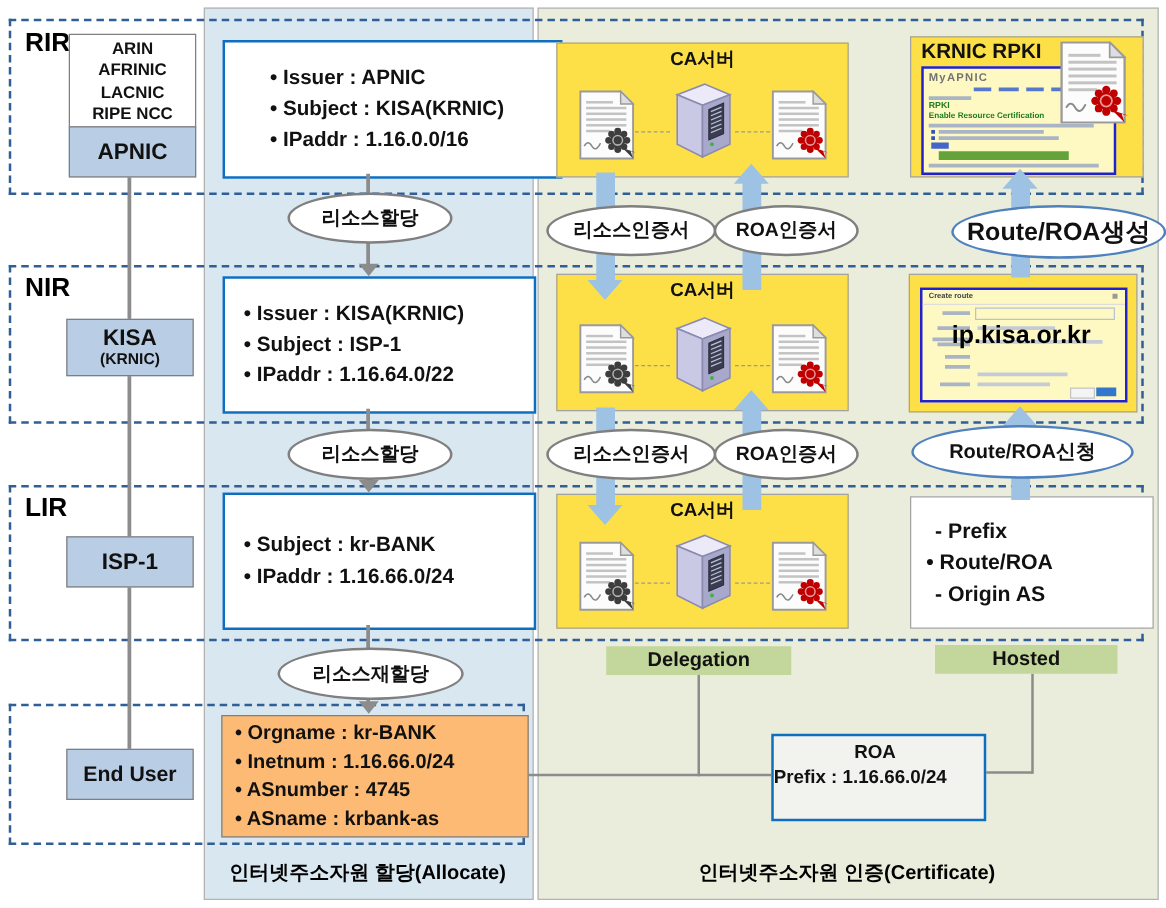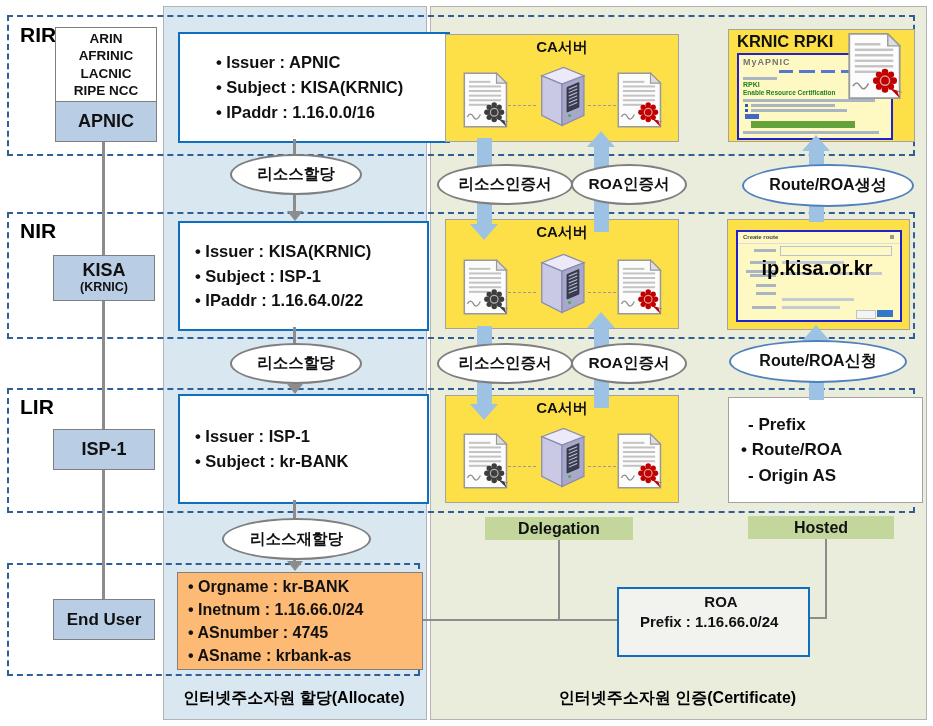--- a/index.html
+++ b/index.html
@@ -21,21 +21,21 @@
   .gshaft{position:absolute;width:3px;background:#8c8c8c;z-index:4;}
   .ghead-down{position:absolute;width:0;height:0;border-left:8px solid transparent;border-right:8px solid transparent;border-top:10px solid #8c8c8c;z-index:4;}
   .bshaft{position:absolute;width:15px;background:#9dc2e4;z-index:4;}
   .bhead-down{position:absolute;width:0;height:0;border-left:14px solid transparent;border-right:14px solid transparent;border-top:16px solid #9dc2e4;z-index:4;}
   .bhead-up{position:absolute;width:0;height:0;border-left:14px solid transparent;border-right:14px solid transparent;border-bottom:16px solid #9dc2e4;z-index:4;}
   .greenbar{position:absolute;background:#c3d69b;display:flex;align-items:center;justify-content:center;font-weight:bold;font-size:16px;z-index:3;}
   .footer{position:absolute;text-align:center;font-weight:bold;font-size:16px;z-index:2;color:#000;}
   .shot{position:absolute;background:#fef9c3;border:2px solid #2222cc;z-index:3;overflow:hidden;}
   .tb{position:absolute;background:#a9b4c4;}
   .overlay-url{position:absolute;z-index:6;text-align:center;font-weight:bold;font-size:20px;color:#000;white-space:nowrap;}
-  .roabox{position:absolute;background:#f2f2ee;border:2.5px solid #0e6fc1;z-index:3;font-weight:bold;font-size:15px;line-height:1.35;padding:3px 6px 0 21px;}
+  .roabox{position:absolute;background:#f2f2ee;border:2.5px solid #0e6fc1;z-index:3;font-weight:bold;font-size:15px;line-height:1.35;padding:3px 6px 0 0;}
   .listbox{position:absolute;background:#fff;border:1.5px solid #a3a3a3;z-index:3;display:flex;flex-direction:column;justify-content:center;padding-left:12px;font-weight:bold;font-size:17px;line-height:1.5;}
 </style>
 </head>
 <body>
 
 <div id="stage">
 
   <svg width="0" height="0" style="position:absolute" aria-hidden="true">
     <defs>
       <symbol id="sym-cert" viewBox="0 0 60 72">
@@ -120,22 +120,22 @@
     <div>• Issuer : APNIC</div>
     <div>• Subject : KISA(KRNIC)</div>
     <div>• IPaddr : 1.16.0.0/16</div>
   </div>
   <div class="certbox" style="left:178px;top:221px;width:232px;height:106px;">
     <div>• Issuer : KISA(KRNIC)</div>
     <div>• Subject : ISP-1</div>
     <div>• IPaddr : 1.16.64.0/22</div>
   </div>
   <div class="certbox" style="left:178px;top:394px;width:232px;height:106px;">
-    <div>• Issuer : ISP-1</div>
     <div>• Subject : kr-BANK</div>
+    <div>• IPaddr : 1.16.66.0/24</div>
   </div>
   <div class="graybox" style="left:177px;top:572px;width:234px;height:96px;">
     <div>• Orgname : kr-BANK</div>
     <div>• Inetnum : 1.16.66.0/24</div>
     <div>• ASnumber : 4745</div>
     <div>• ASname : krbank-as</div>
   </div>
 
   <div class="gshaft" style="left:292.5px;top:139px;height:73px;"></div>
   <div class="ghead-down" style="left:287px;top:211px;"></div>
@@ -216,21 +216,21 @@
   </div>
   <div class="oval" style="left:571px;top:164px;width:112px;height:37px;">
     <span>ROA인증서</span>
   </div>
   <div class="oval" style="left:437px;top:343px;width:132px;height:37px;">
     <span>리소스인증서</span>
   </div>
   <div class="oval" style="left:571px;top:343px;width:112px;height:37px;">
     <span>ROA인증서</span>
   </div>
-  <div class="oval blue" style="left:742px;top:164px;width:168px;height:39px;font-size:16px;">
+  <div class="oval blue" style="left:761px;top:164px;width:168px;height:39px;font-size:20px;">
     <span>Route/ROA생성</span>
   </div>
   <div class="oval blue" style="left:729px;top:340px;width:174px;height:39px;font-size:16px;">
     <span>Route/ROA신청</span>
   </div>
 
   <div class="cabox" style="left:728px;top:29px;width:185px;height:111px;">
     <div style="position:absolute;left:8px;top:2px;font-weight:bold;font-size:16.5px;">KRNIC RPKI</div>
   </div>
   <div class="shot" style="left:737px;top:53px;width:152px;height:83px;">

